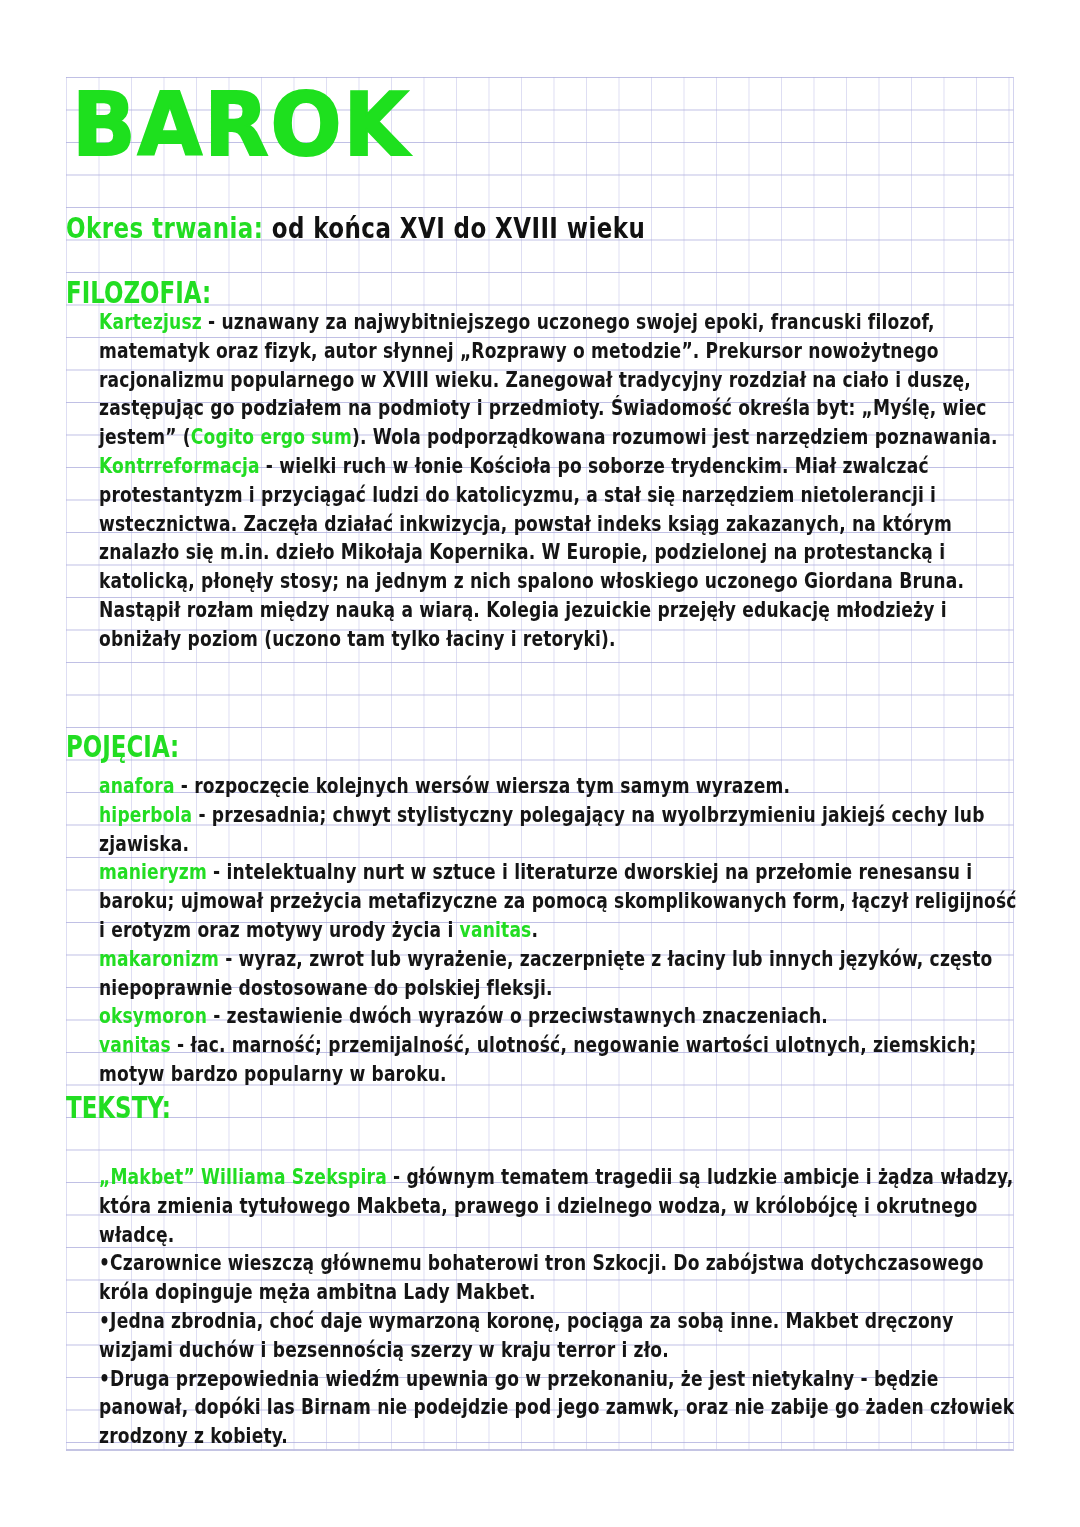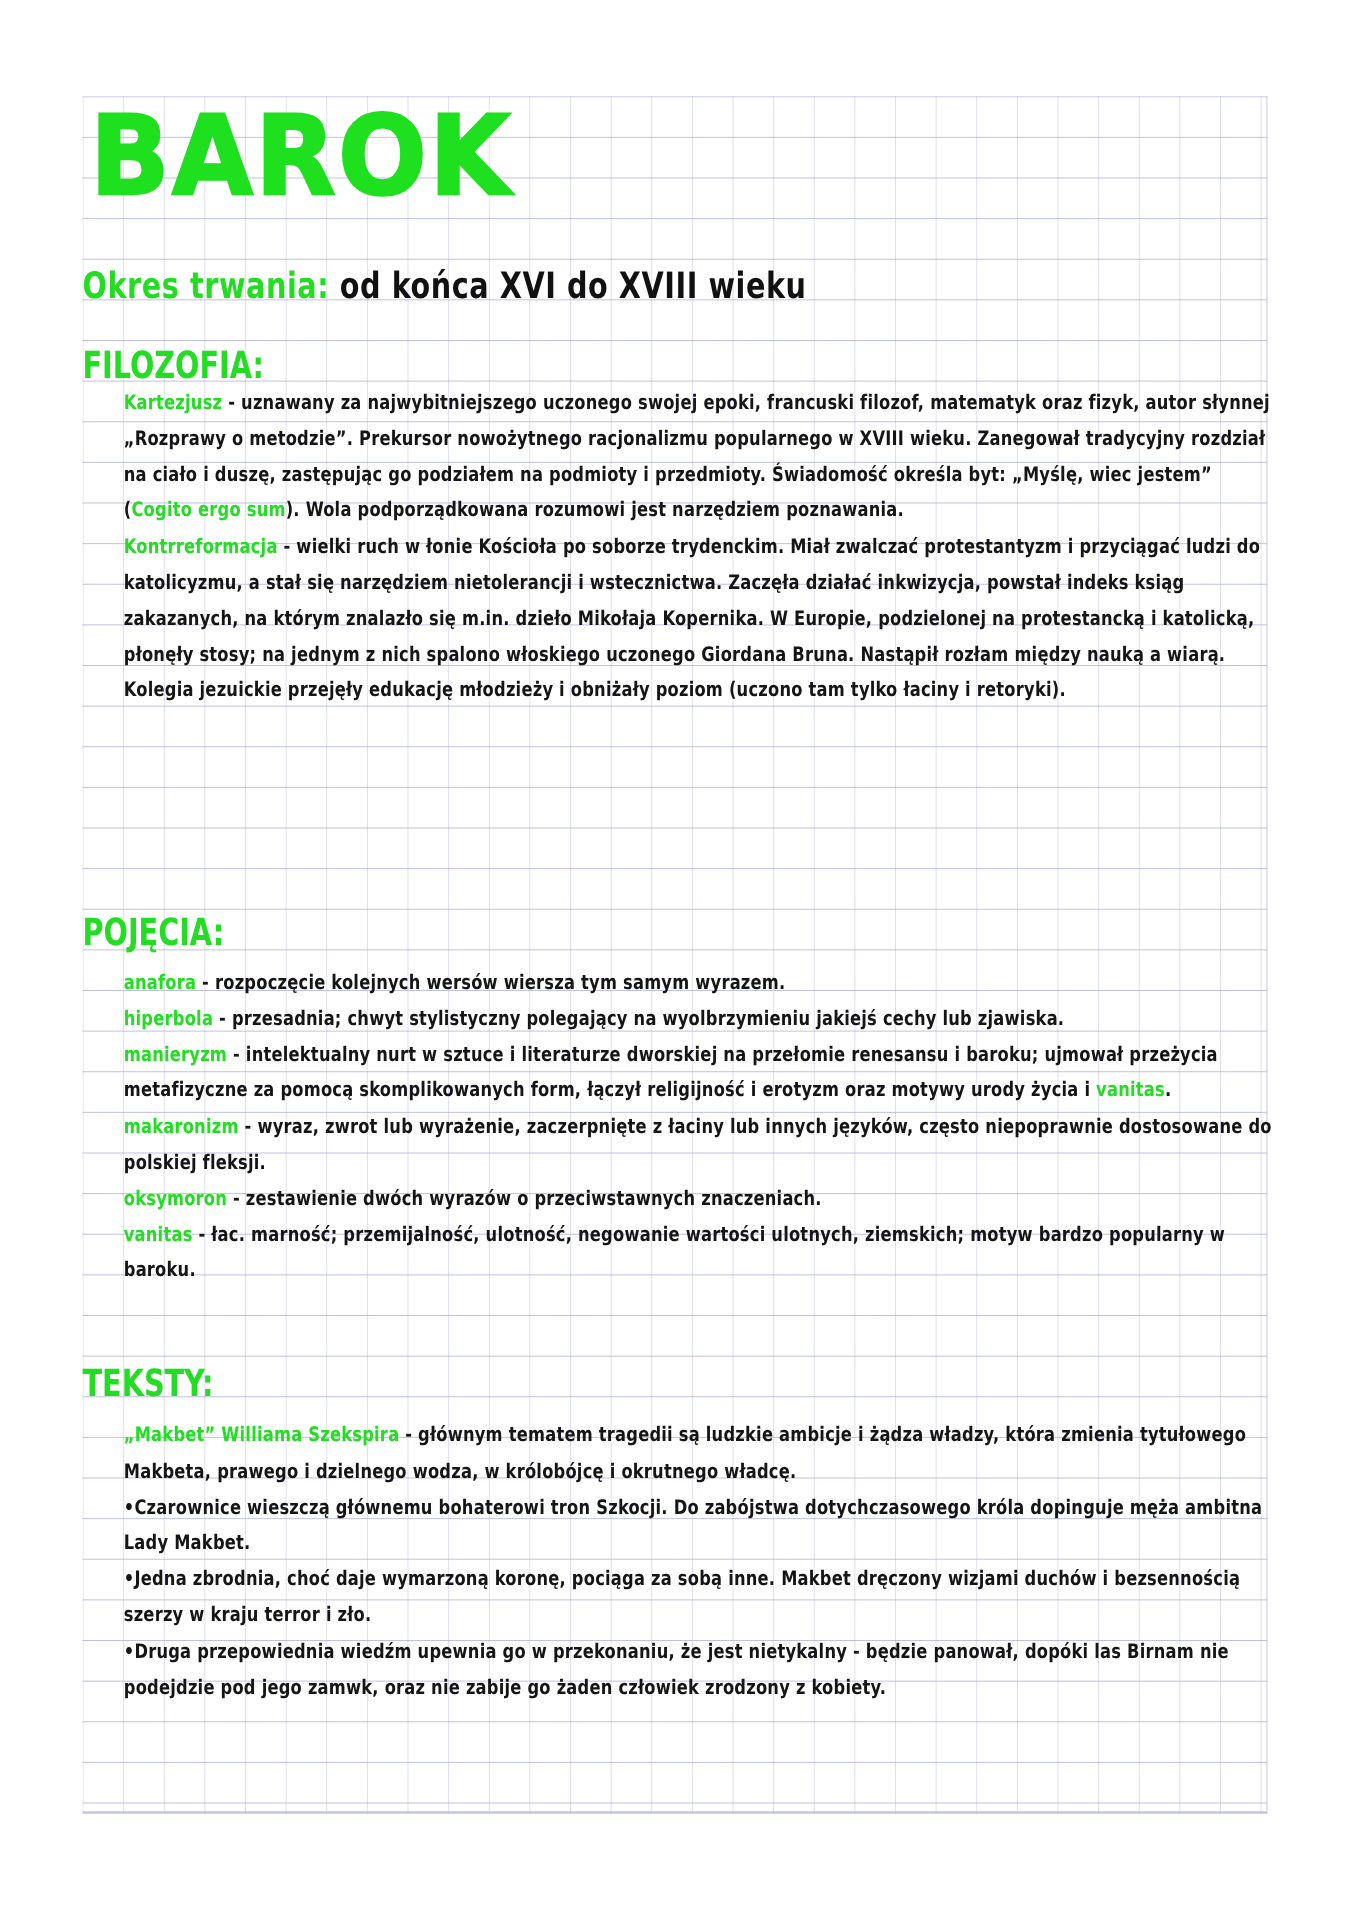--- a/index.html
+++ b/index.html
@@ -70,21 +70,21 @@
       color: #22dd22;
       transform: scaleX(0.85);
       transform-origin: left;
       line-height: 1;
       white-space: nowrap;
     }
     .block {
       position: absolute;
       left: 33px;
       width: 920px;
-      font-size: 16px;
+      font-size: 21px;
       font-weight: bold;
       color: #151515;
       line-height: 28.8px;
       letter-spacing: 0.2px;
     }
     .block p {
       margin: 0;
       transform: scaleX(0.905);
       transform-origin: left;
       width: 1015px;
@@ -132,21 +132,21 @@
     </p>
     <p>
       <span class="term">oksymoron</span><span> - zestawienie dwóch wyrazów o przeciwstawnych znaczeniach.</span>
     </p>
     <p>
       <span class="term">vanitas</span><span> - łac. marność; przemijalność, ulotność, negowanie wartości ulotnych, ziemskich; motyw bardzo popularny w baroku.</span>
     </p>
   </div>
 
   <div class="section-head" style="top:1016px;">TEKSTY:</div>
-  <div class="block" style="top:1057px;">
+  <div class="block" style="top:1086px;">
     <p>
       <span class="term">„Makbet” Williama Szekspira</span><span> - głównym tematem tragedii są ludzkie ambicje i żądza władzy, która zmienia tytułowego Makbeta, prawego i dzielnego wodza, w królobójcę i okrutnego władcę.</span>
     </p>
     <p>•Czarownice wieszczą głównemu bohaterowi tron Szkocji. Do zabójstwa dotychczasowego króla dopinguje męża ambitna Lady Makbet.</p>
     <p>•Jedna zbrodnia, choć daje wymarzoną koronę, pociąga za sobą inne. Makbet dręczony wizjami duchów i bezsennością szerzy w kraju terror i zło.</p>
     <p>•Druga przepowiednia wiedźm upewnia go w przekonaniu, że jest nietykalny - będzie panował, dopóki las Birnam nie podejdzie pod jego zamwk, oraz nie zabije go żaden człowiek zrodzony z kobiety.</p>
   </div>
 
 </div>
 

